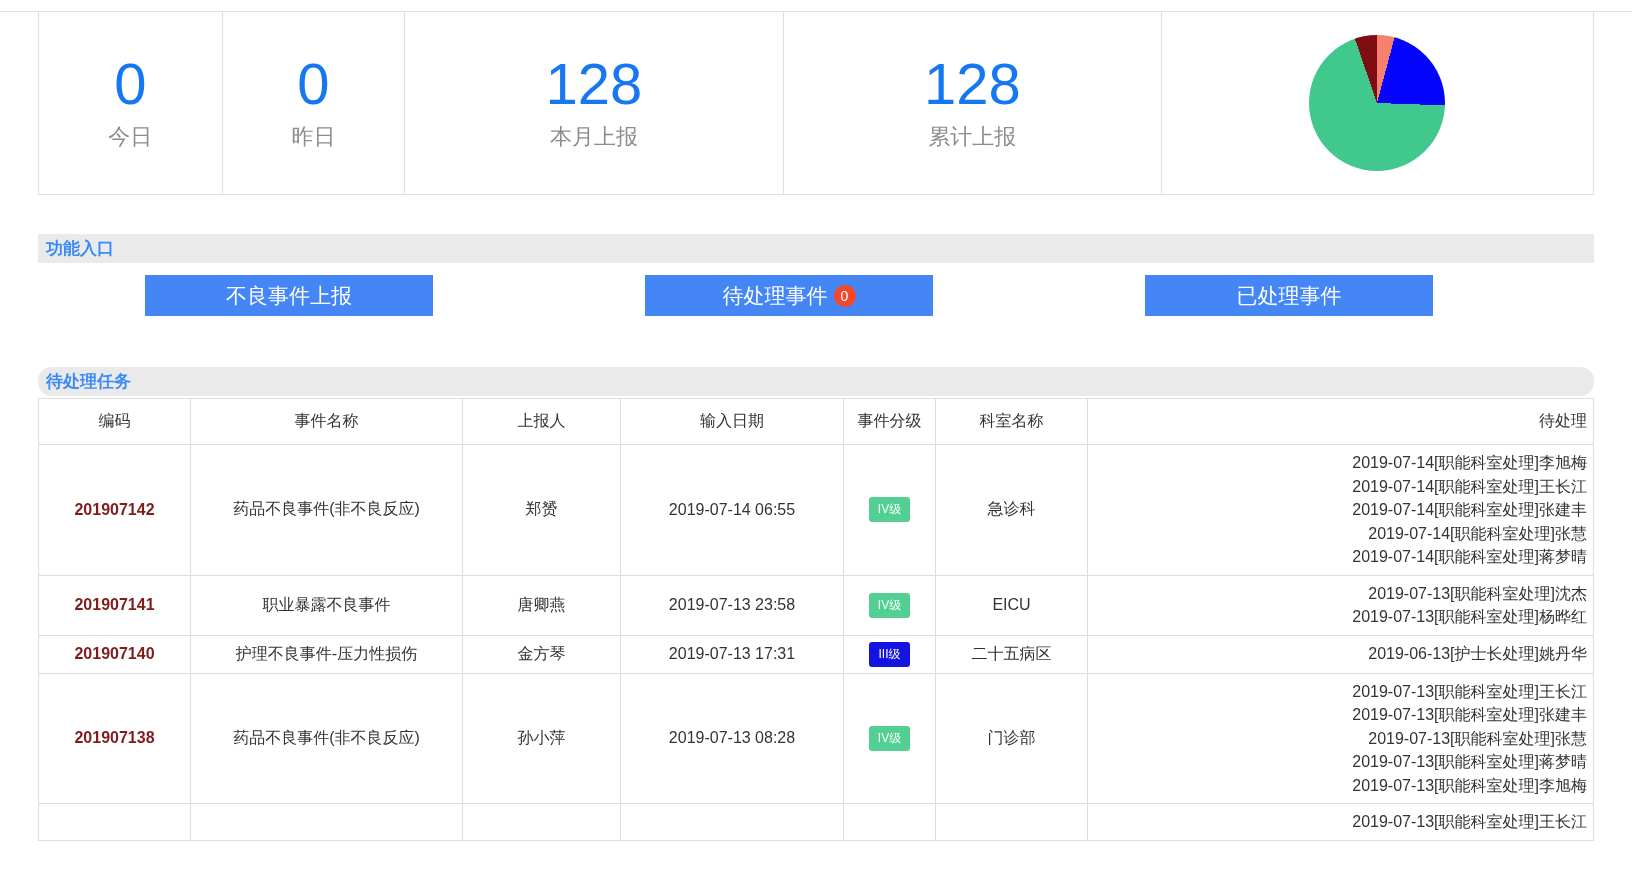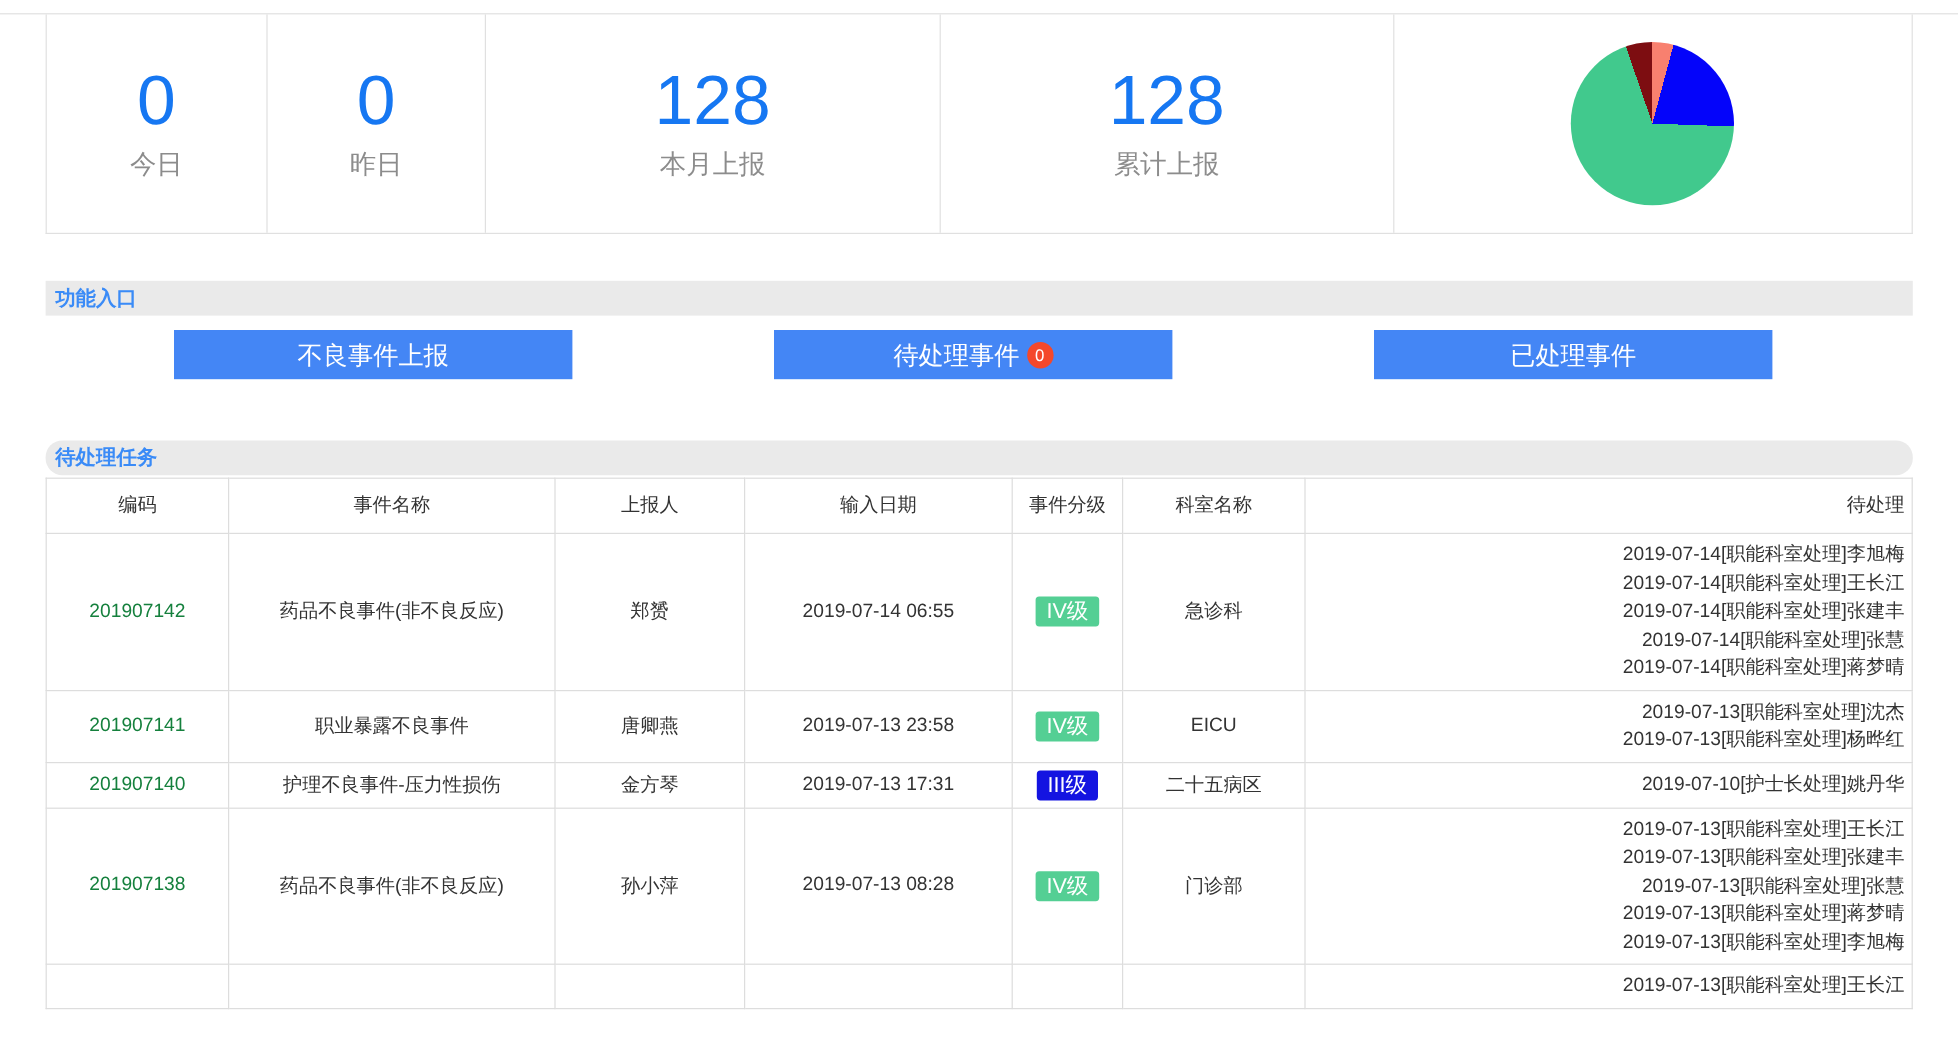--- a/index.html
+++ b/index.html
@@ -32,21 +32,21 @@
     margin:0 38px; background:#eaeaea; height:29px;
     display:flex; align-items:center; padding-left:8px;
     color:#3a8bf7; font-weight:bold; font-size:17px;
   }
   .bar-entry { margin-top:39px; }
   .bar-tasks { margin-top:41px;border-radius:14px; }
 
   
   .entry-body { margin:0 38px; height:63px; position:relative; }
   .entry-btn {
-    position:absolute; top:12px; width:332px; height:41px;
+    position:absolute; top:12px; width:288px; height:41px;
     background:#4486f5; color:#fff; border:none; font-size:21px;
     font-family:"Liberation Sans", sans-serif;
     display:flex; align-items:center; justify-content:center; cursor:pointer;
   }
   .btn-1 { left:107px; } .btn-2 { left:607px; } .btn-3 { left:1107px; }
   .btn-badge {
     display:inline-flex; align-items:center; justify-content:center;
     width:22px; height:22px; border-radius:50%; background:#f4482b;
     color:#fff; font-size:14px; margin-left:6px;
   }
@@ -56,24 +56,24 @@
     margin:2px 38px 0 38px; width:1556px; border-collapse:collapse;
     table-layout:fixed; font-size:16px; color:#333;
   }
   .tasks-table th, .tasks-table td {
     border:1px solid #ddd; text-align:center; vertical-align:middle; padding:6px 6px;
   }
   .tasks-table th { height:46px; font-weight:500; background:#fff; }
   .tasks-table th.col-pending, .tasks-table td.col-pending {
     text-align:right; padding-left:9px;
   }
-  .code-link { color:#15803d; text-decoration:none; cursor:pointer; }
+  .code-link { color:#7f1d1d; text-decoration:none; cursor:pointer;font-weight:bold; }
   .level-badge {
     display:inline-block; padding:3px 9px; border-radius:3px;
-    color:#fff; font-size:18px; line-height:19px;
+    color:#fff; font-size:12px; line-height:19px;
   }
   .pending-line { line-height:23.5px; white-space:nowrap; }
 </style>
 </head>
 <body>
 
 <div class="page">
   <div class="topline"></div>
 
   <div class="stats">
@@ -168,21 +168,21 @@
           </td>
         </tr>
         <tr>
           <td><a class="code-link">201907140</a></td>
           <td>护理不良事件-压力性损伤</td>
           <td>金方琴</td>
           <td>2019-07-13 17:31</td>
           <td><span class="level-badge" style="background: rgb(20, 20, 225);">III级</span></td>
           <td>二十五病区</td>
           <td class="col-pending">
-            <div class="pending-line">2019-07-10[护士长处理]姚丹华</div>
+            <div class="pending-line">2019-06-13[护士长处理]姚丹华</div>
           </td>
         </tr>
         <tr>
           <td><a class="code-link">201907138</a></td>
           <td>药品不良事件(非不良反应)</td>
           <td>孙小萍</td>
           <td>2019-07-13 08:28</td>
           <td><span class="level-badge" style="background: rgb(84, 207, 148);">IV级</span></td>
           <td>门诊部</td>
           <td class="col-pending">

